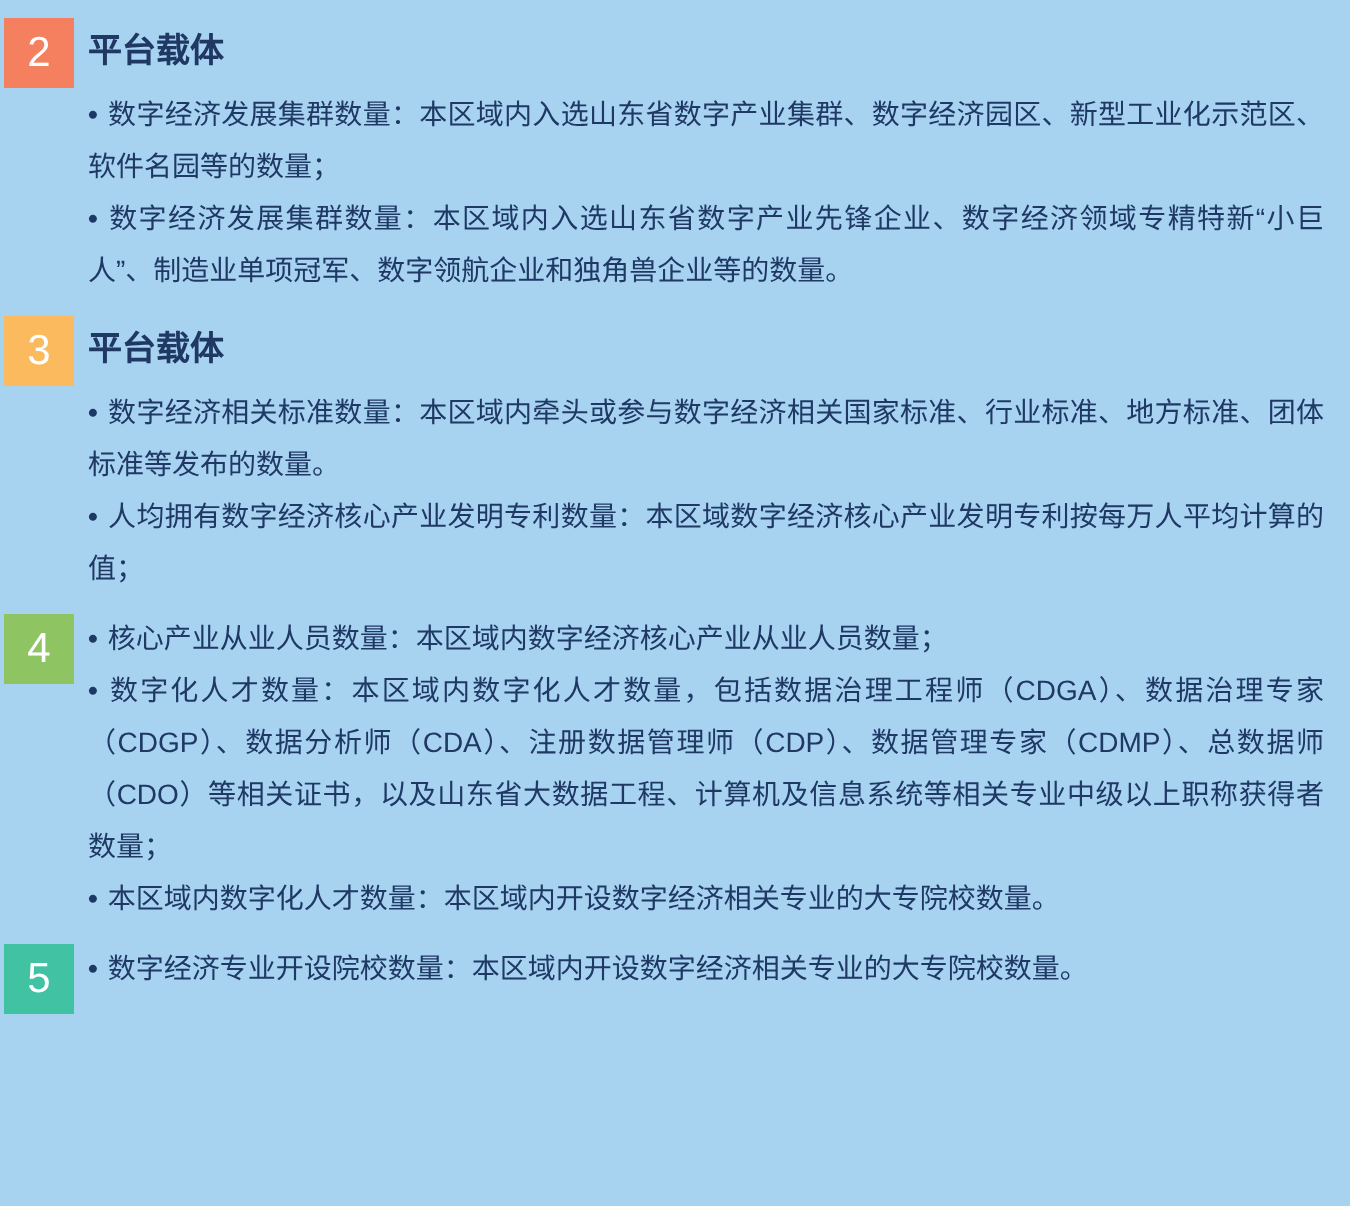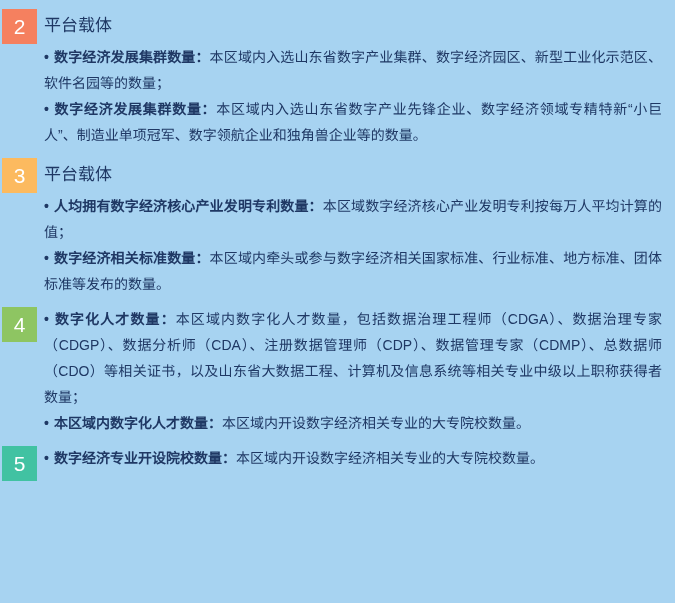--- a/index.html
+++ b/index.html
@@ -29,36 +29,36 @@
     color: #ffffff;
     font-size: 21px;
     font-weight: 400;
     text-align: center;
     line-height: 35px;
     user-select: none;
   }
   .section-title {
     margin: 0;
     font-size: 17px;
-    font-weight: 400;
+    font-weight: 700;
     line-height: 36px;
     height: 36px;
   }
   .bullet {
     margin: 0;
     font-size: 14px;
     line-height: 26px;
     text-align: justify;
   }
   .bullet .marker {
     font-weight: 700;
     margin-right: 5px;
   }
   .bullet .lead {
-    font-weight: 700;
+    font-weight: 400;
   }
   .bullet .rest {
     font-weight: 400;
   }
 </style>
 </head>
 <body style="background-color: rgb(167, 211, 241); color: rgb(31, 56, 100);">
 
 <div class="section">
   <div class="badge" style="background-color: rgb(245, 128, 95);">2</div>
@@ -68,29 +68,32 @@
   </p>
   <p class="bullet">
     <span class="marker">•</span><span class="lead">数字经济发展集群数量：</span><span class="rest">本区域内入选山东省数字产业先锋企业、数字经济领域专精特新“小巨人”、制造业单项冠军、数字领航企业和独角兽企业等的数量。</span>
   </p>
 </div>
 
 <div class="section">
   <div class="badge" style="background-color: rgb(252, 186, 95);">3</div>
   <h2 class="section-title">平台载体</h2>
   <p class="bullet">
-    <span class="marker">•</span><span class="lead">人均拥有数字经济核心产业发明专利数量：</span><span class="rest">本区域数字经济核心产业发明专利按每万人平均计算的值；</span>
+    <span class="marker">•</span><span class="lead">数字经济相关标准数量：</span><span class="rest">本区域内牵头或参与数字经济相关国家标准、行业标准、地方标准、团体标准等发布的数量。</span>
   </p>
   <p class="bullet">
-    <span class="marker">•</span><span class="lead">数字经济相关标准数量：</span><span class="rest">本区域内牵头或参与数字经济相关国家标准、行业标准、地方标准、团体标准等发布的数量。</span>
+    <span class="marker">•</span><span class="lead">人均拥有数字经济核心产业发明专利数量：</span><span class="rest">本区域数字经济核心产业发明专利按每万人平均计算的值；</span>
   </p>
 </div>
 
 <div class="section">
   <div class="badge" style="background-color: rgb(142, 197, 98);">4</div>
+  <p class="bullet">
+    <span class="marker">•</span><span class="lead">核心产业从业人员数量：</span><span class="rest">本区域内数字经济核心产业从业人员数量；</span>
+  </p>
   <p class="bullet">
     <span class="marker">•</span><span class="lead">数字化人才数量：</span><span class="rest">本区域内数字化人才数量，包括数据治理工程师（CDGA）、数据治理专家（CDGP）、数据分析师（CDA）、注册数据管理师（CDP）、数据管理专家（CDMP）、总数据师（CDO）等相关证书，以及山东省大数据工程、计算机及信息系统等相关专业中级以上职称获得者数量；</span>
   </p>
   <p class="bullet">
     <span class="marker">•</span><span class="lead">本区域内数字化人才数量：</span><span class="rest">本区域内开设数字经济相关专业的大专院校数量。</span>
   </p>
 </div>
 
 <div class="section">
   <div class="badge" style="background-color: rgb(65, 194, 162);">5</div>

